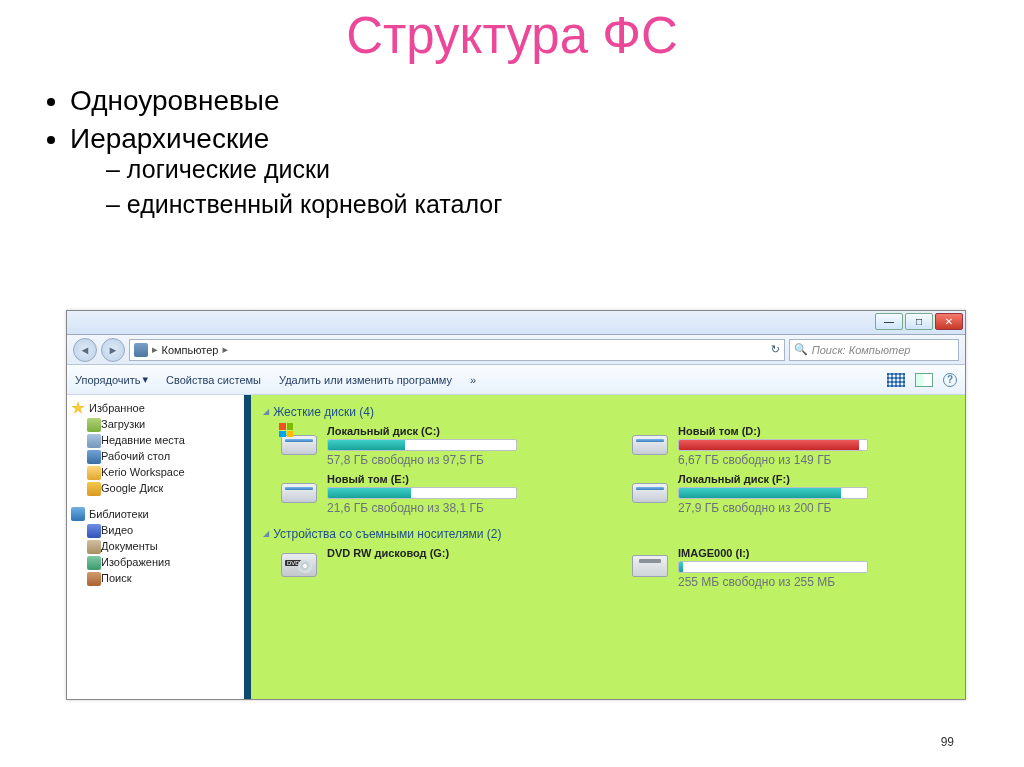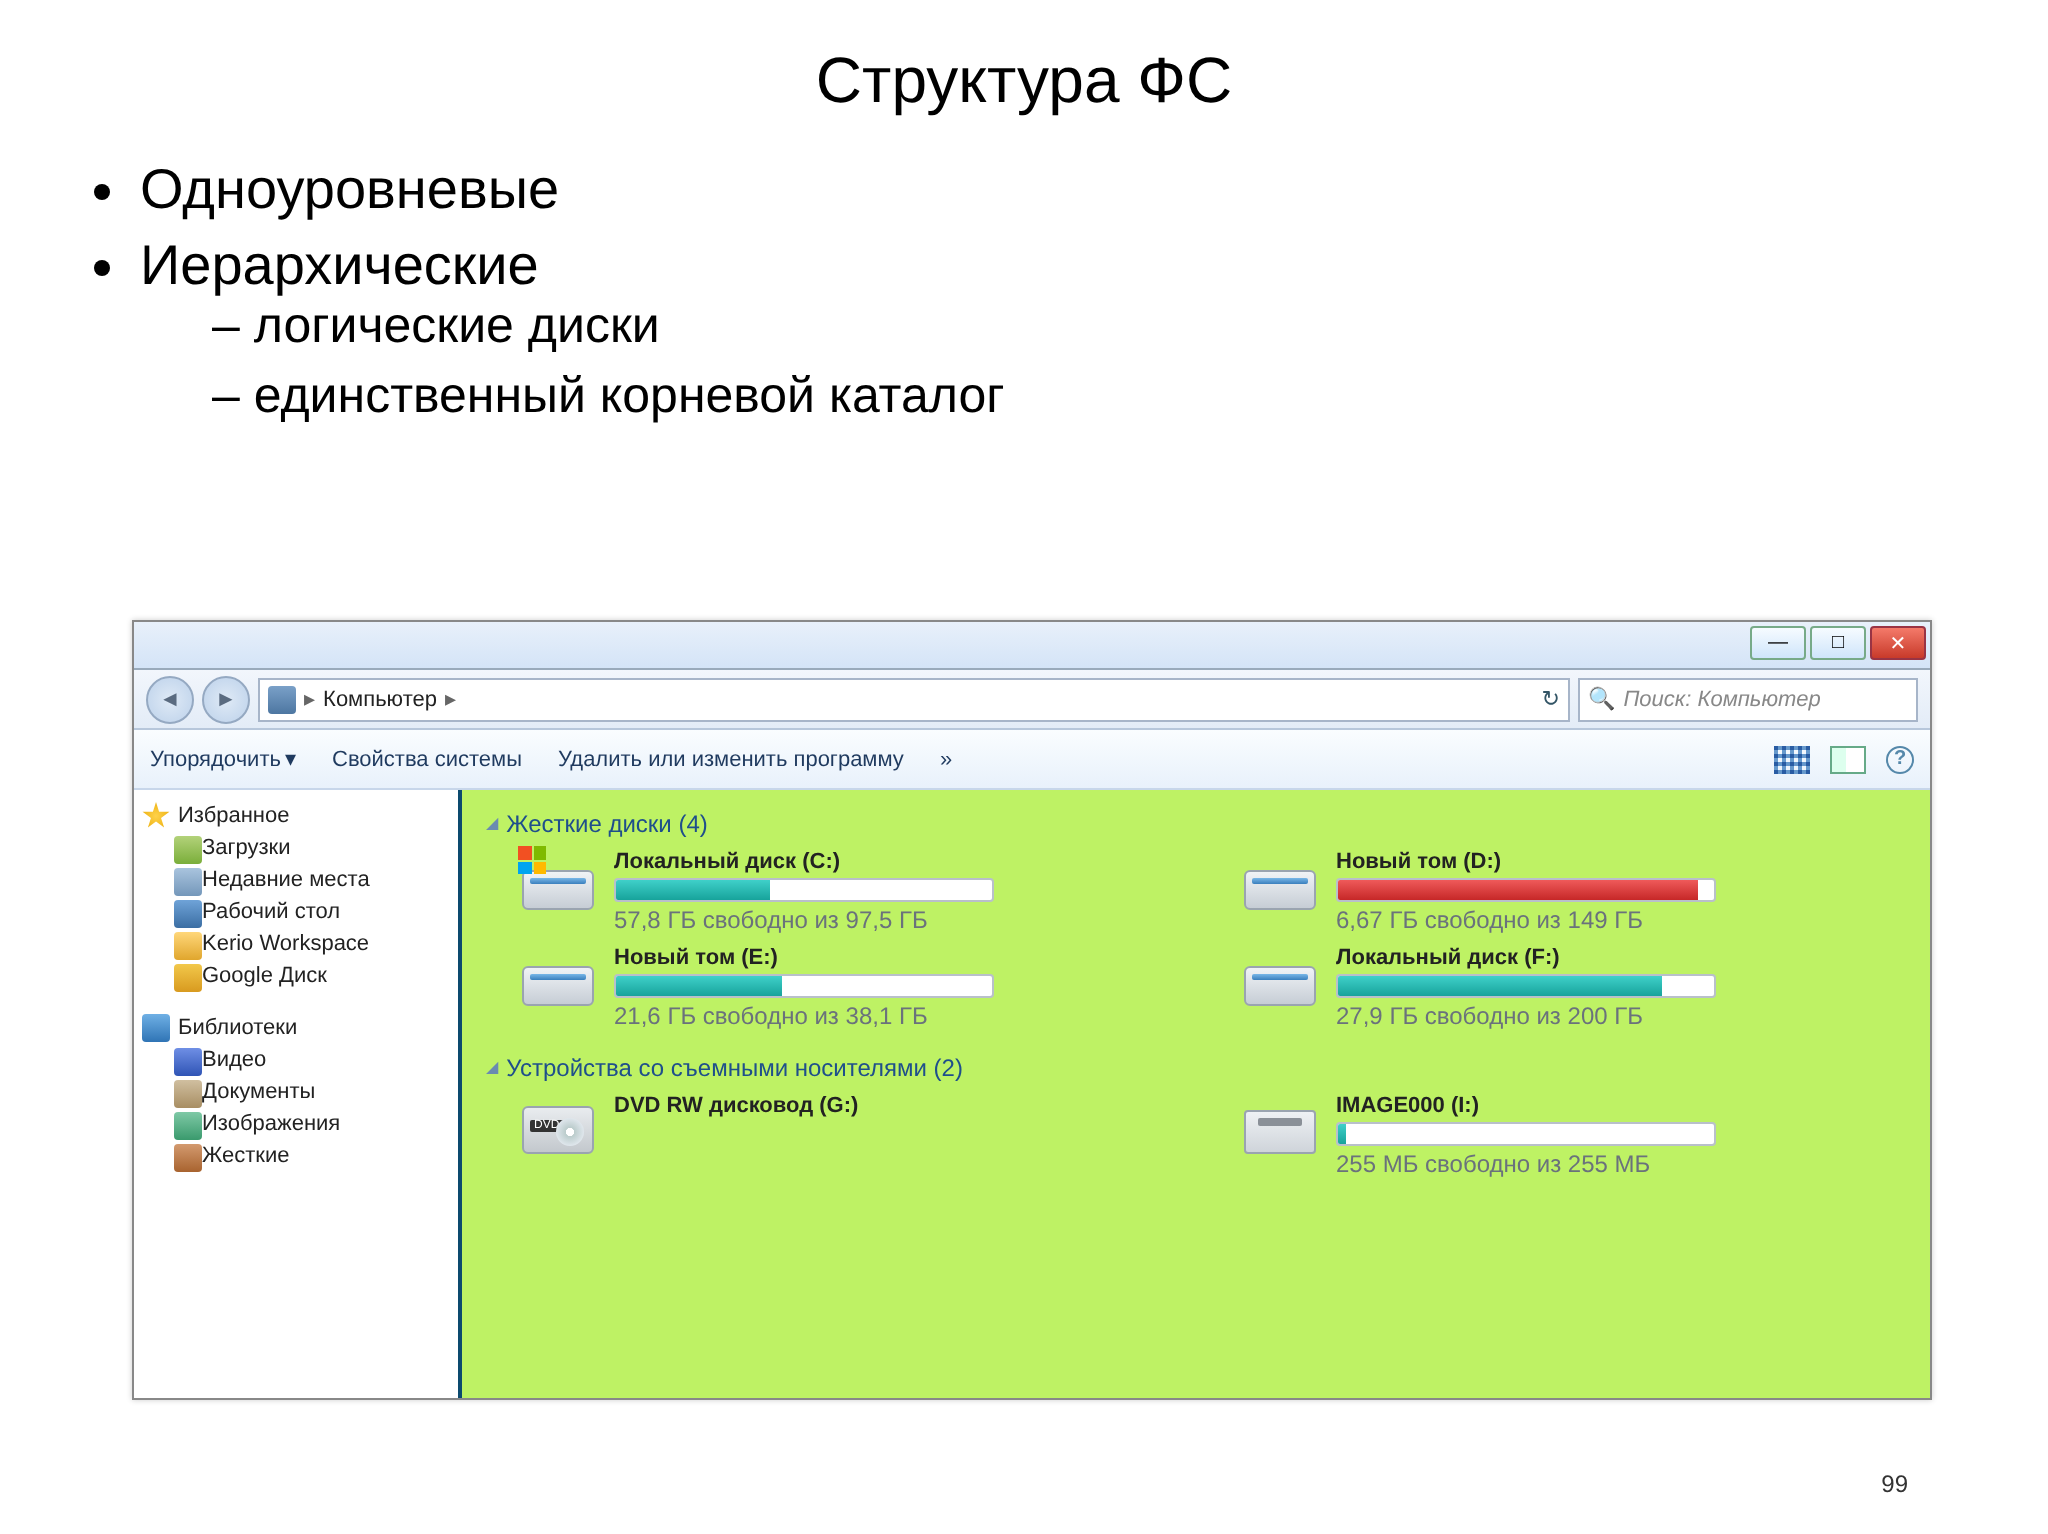--- a/index.html
+++ b/index.html
@@ -1,17 +1,17 @@
 <!DOCTYPE html>
 <html><head>
 <meta charset="utf-8">
 <style>
   * { box-sizing: border-box; margin: 0; padding: 0; }
   body { width: 1024px; height: 767px; background: #fff; font-family: Arial, sans-serif; position: relative; overflow: hidden; }
-  .slide-title { text-align: center; font-size: 32px; font-weight: normal; color: #000000; margin-top: 22px; }
+  .slide-title { text-align: center; font-size: 51px; font-weight: normal; color: #ec4899; margin-top: 6px; }
   .bullets { margin-top: 20px; margin-left: 70px; font-size: 28px; color: #000; }
   .bullets ul { list-style: disc; }
   .bullets ul ul { list-style: none; margin-left: 36px; font-size: 25px; }
   .bullets li { margin-bottom: 6px; }
   .bullets ul ul li::before { content: "– "; }
   .slide-num { position: absolute; right: 70px; bottom: 18px; font-size: 12px; color: #333; }
 
   .explorer { position: absolute; left: 66px; top: 310px; width: 900px; height: 390px; border: 1px solid #888; background: #fff; font-family: "Segoe UI", Tahoma, sans-serif; font-size: 11px; box-shadow: 0 0 3px rgba(0,0,0,.2); }
   .titlebar { position: relative; height: 24px; background: linear-gradient(#e8f0fa,#d4e4f7); border-bottom: 1px solid #9ab; }
   .winbtns { position: absolute; right: 2px; top: 2px; display: flex; gap: 2px; }
@@ -33,21 +33,21 @@
   .cmdbar { height: 30px; background: linear-gradient(#fafdff,#e8f1fb); display: flex; align-items: center; padding: 0 8px; gap: 18px; border-bottom: 1px solid #c7d6ea; color: #1f3a5f; }
   .cmdbar .item { display: flex; align-items: center; gap: 2px; }
   .cmdbar .more { color: #1f3a5f; }
   .cmdbar .right { margin-left: auto; display: flex; align-items: center; gap: 10px; }
   .vicon { width: 18px; height: 14px; display: inline-block; }
   .vicon.grid { background: repeating-linear-gradient(#6699cc 0 2px, transparent 2px 4px), repeating-linear-gradient(90deg,#6699cc 0 2px, transparent 2px 4px); background-blend-mode: multiply; }
   .vicon.pane { border: 1px solid #6a8; background: linear-gradient(90deg,#dfe 45%, #fff 45%); }
   .vicon.help { border: 1px solid #58a; border-radius: 50%; width: 14px; height: 14px; color: #58a; font-weight: bold; display: flex; align-items: center; justify-content: center; font-size: 10px; }
 
   .body { display: flex; height: calc(100% - 84px); }
-  .sidebar { width: 164px; background: #fff; border-right: 2px solid #0c4a6e; padding: 6px 4px; overflow: hidden; }
+  .sidebar { width: 184px; background: #fff; border-right: 7px solid #0c4a6e; padding: 6px 4px; overflow: hidden; }
   .side-group { margin-bottom: 10px; }
   .side-head { display: flex; align-items: center; gap: 4px; font-weight: normal; color: #222; margin-bottom: 2px; }
   .side-item { display: flex; align-items: flex-start; gap: 0; padding: 1px 0 1px 16px; color: #222; }
   .ic16 { width: 14px; height: 14px; display: inline-block; border-radius: 2px; flex-shrink: 0; }
   .ic-star { background: radial-gradient(#ffd24a,#e7a700); clip-path: polygon(50% 0,61% 35%,98% 35%,68% 57%,79% 91%,50% 70%,21% 91%,32% 57%,2% 35%,39% 35%); }
   .ic-dl { background: linear-gradient(#b3d27a,#7aae3a); }
   .ic-recent { background: linear-gradient(#a9c4de,#7497ba); }
   .ic-desk { background: linear-gradient(#6fa3d8,#3b6ea3); }
   .ic-kerio { background: linear-gradient(#ffd77a,#e0a62d); }
   .ic-gd { background: linear-gradient(#f2c84b,#d89a1f); }
@@ -177,21 +177,21 @@
         <div class="side-item">
             <span class="ic16 ic-doc"></span>
             <span>Документы</span>
           </div>
         <div class="side-item">
             <span class="ic16 ic-img"></span>
             <span>Изображения</span>
           </div>
         <div class="side-item">
             <span class="ic16 ic-mus"></span>
-            <span>Жесткие</span>
+            <span>Поиск</span>
           </div>
       </div>
     </div>
 
     <div class="content">
       <div class="cat-head">Жесткие диски (4)</div>
       <div class="drive-grid">
         <div class="drive">
           <div class="drive-icon">
               <div class="hdd"></div>

